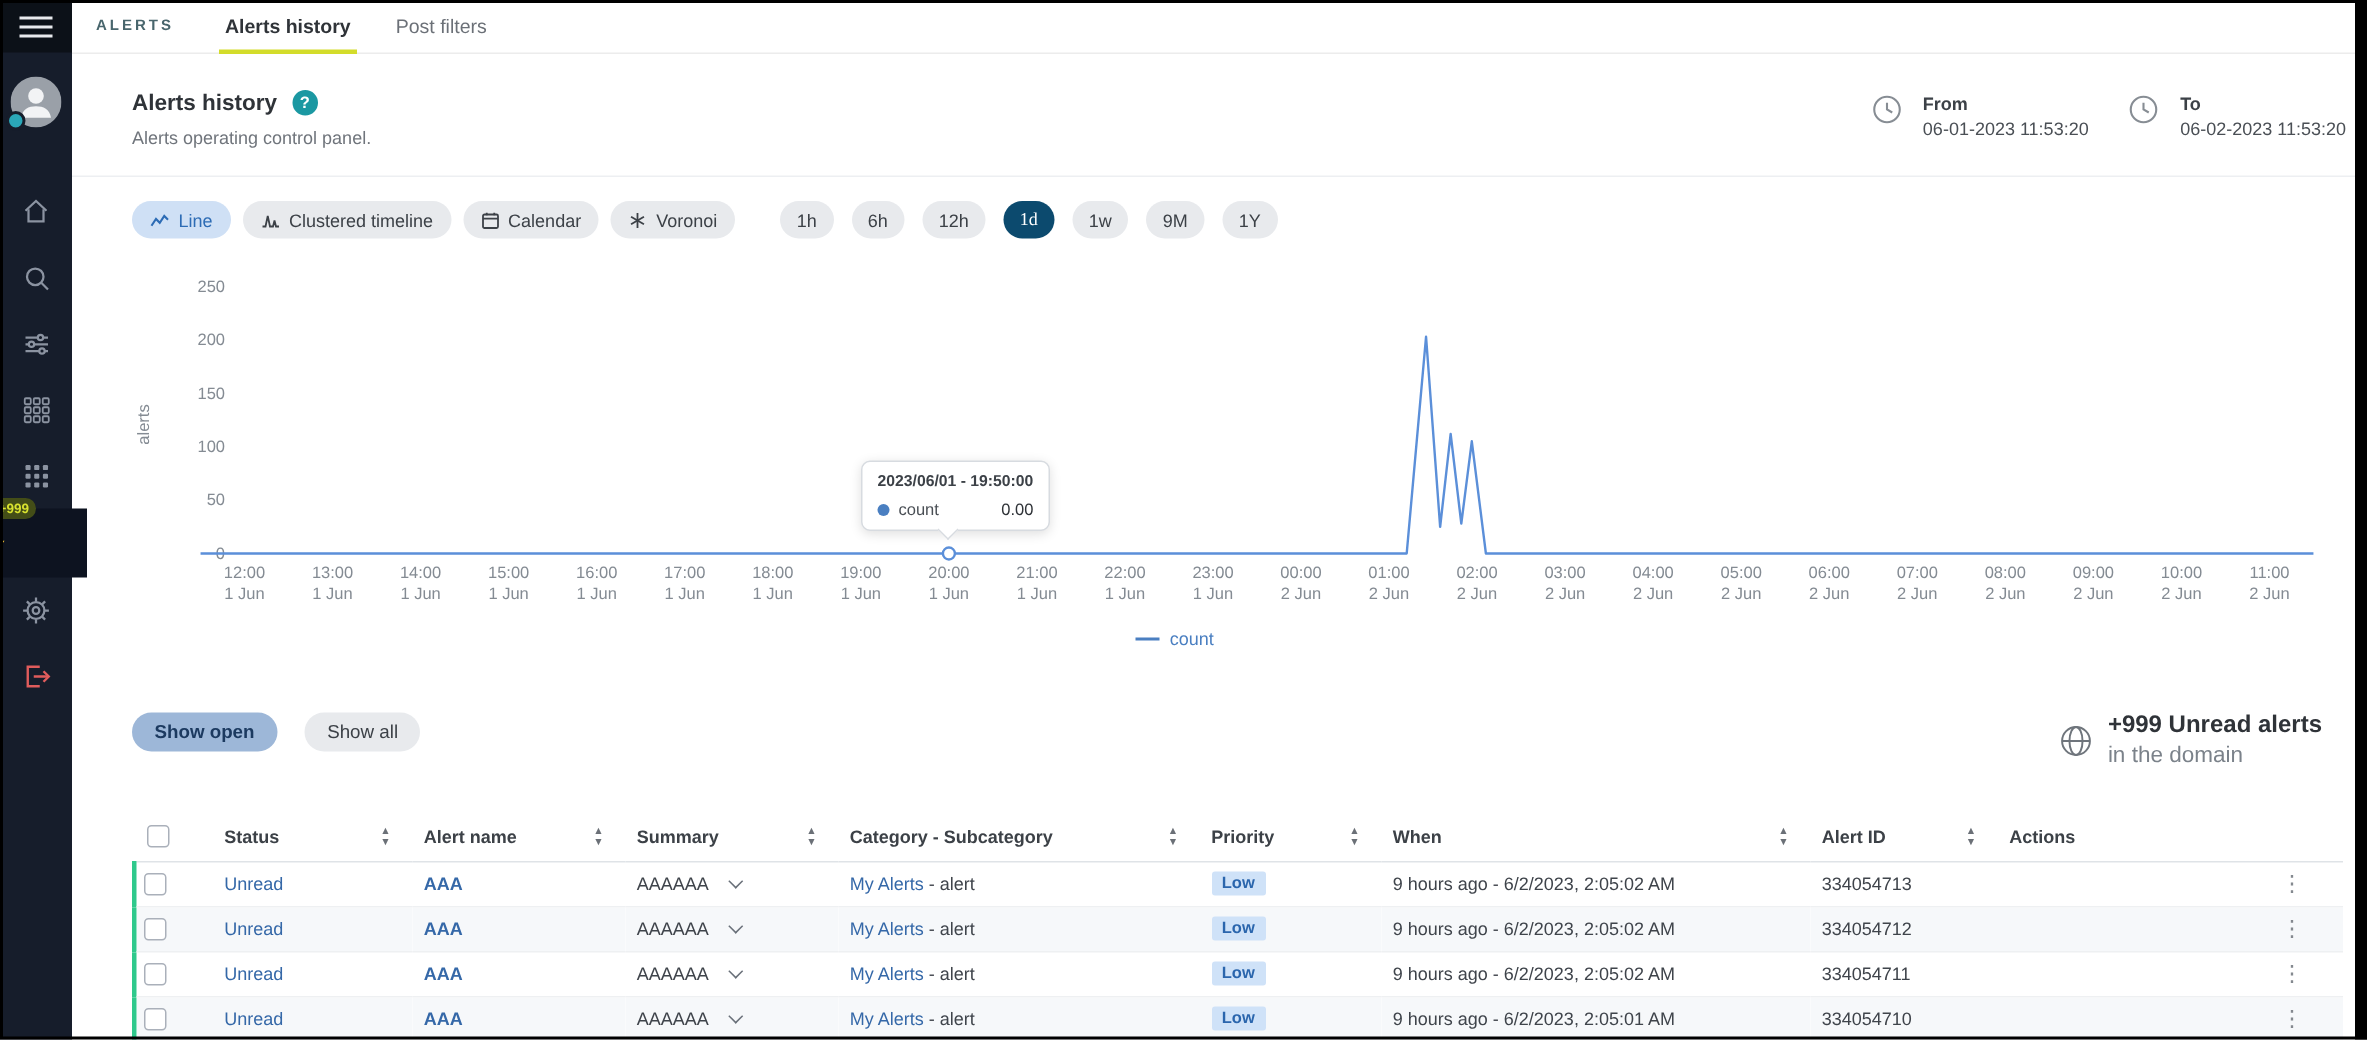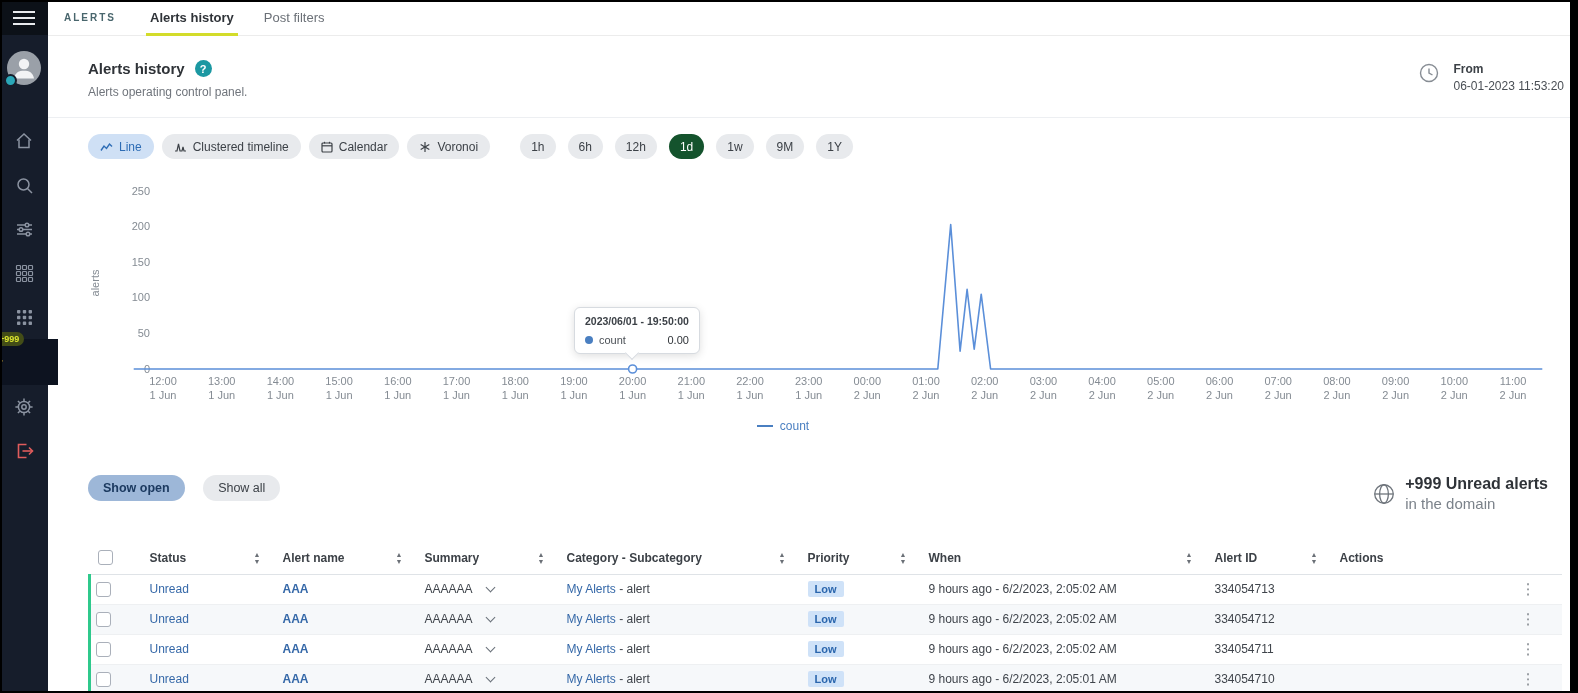--- a/index.html
+++ b/index.html
@@ -59,21 +59,21 @@
   
   .controls { display:flex; align-items:center; margin-top:16px; }
   .view-btn { display:flex; align-items:center; gap:6px; height:25px; padding:0 12px; border-radius:13px;
     border:none; background:#e8eaed; color:#3c4147; font-size:12px; cursor:pointer; margin-right:8px;
     font-family:inherit; white-space:nowrap; }
   .view-btn.active { background:#cfe0f5; color:#2d6cb5; }
   .view-btn .vicon { display:flex; align-items:center; }
   .range-group { margin-left:22px; display:flex; gap:12px; }
   .range-btn { min-width:32px; height:25px; padding:0 11px; border-radius:13px; border:none;
     background:#e8eaed; color:#3c4147; font-size:12px; cursor:pointer; font-family:inherit; }
-  .range-btn.active { background:#14532d; color:#fff; }
+  .range-btn.active { background:#0c4a6e; color:#fff;font-family:Liberation Serif, serif; }
 
   
   .chart-wrap { position:relative; margin-top:12px; height:240px; }
   .chart-wrap svg.plot { display:block; }
   .ytick, .xtick, .axis-label { font-size:11px; fill:#848b93; }
   .chart-tooltip { position:absolute; left:486px; top:136px; background:#fff; border:1px solid #d7dbe0;
     border-radius:6px; box-shadow:0 2px 8px rgba(0,0,0,.13); padding:7px 10px; z-index:5; white-space:nowrap; }
   .chart-tooltip::after { content:""; position:absolute; left:52px; bottom:-5px; width:9px; height:9px;
     background:#fff; border-right:1px solid #d7dbe0; border-bottom:1px solid #d7dbe0; transform:rotate(45deg); }
   .tt-title { font-size:10.5px; font-weight:bold; color:#3c4147; }
@@ -234,20 +234,30 @@
     </div>
     <div class="time-range">
       <div class="tr-item">
         <svg width="22" height="22" viewBox="0 0 22 22" fill="none" stroke="#878d94" stroke-width="1.4">
           <circle cx="11" cy="11" r="8.5"></circle>
             <path d="M11 6.5 V11 L14.5 13"></path>
         </svg>
         <div>
           <div class="tr-label">From</div>
           <div class="tr-value">06-01-2023 11:53:20</div>
+        </div>
+      </div>
+      <div class="tr-item">
+        <svg width="22" height="22" viewBox="0 0 22 22" fill="none" stroke="#878d94" stroke-width="1.4">
+          <circle cx="11" cy="11" r="8.5"></circle>
+            <path d="M11 6.5 V11 L14.5 13"></path>
+        </svg>
+        <div>
+          <div class="tr-label">To</div>
+          <div class="tr-value">06-02-2023 11:53:20</div>
         </div>
       </div>
     </div>
   </div>
 
   <div class="content">
 
     <div class="controls">
       <div id="view-buttons" style="display:flex;">
           <button class="view-btn active">

